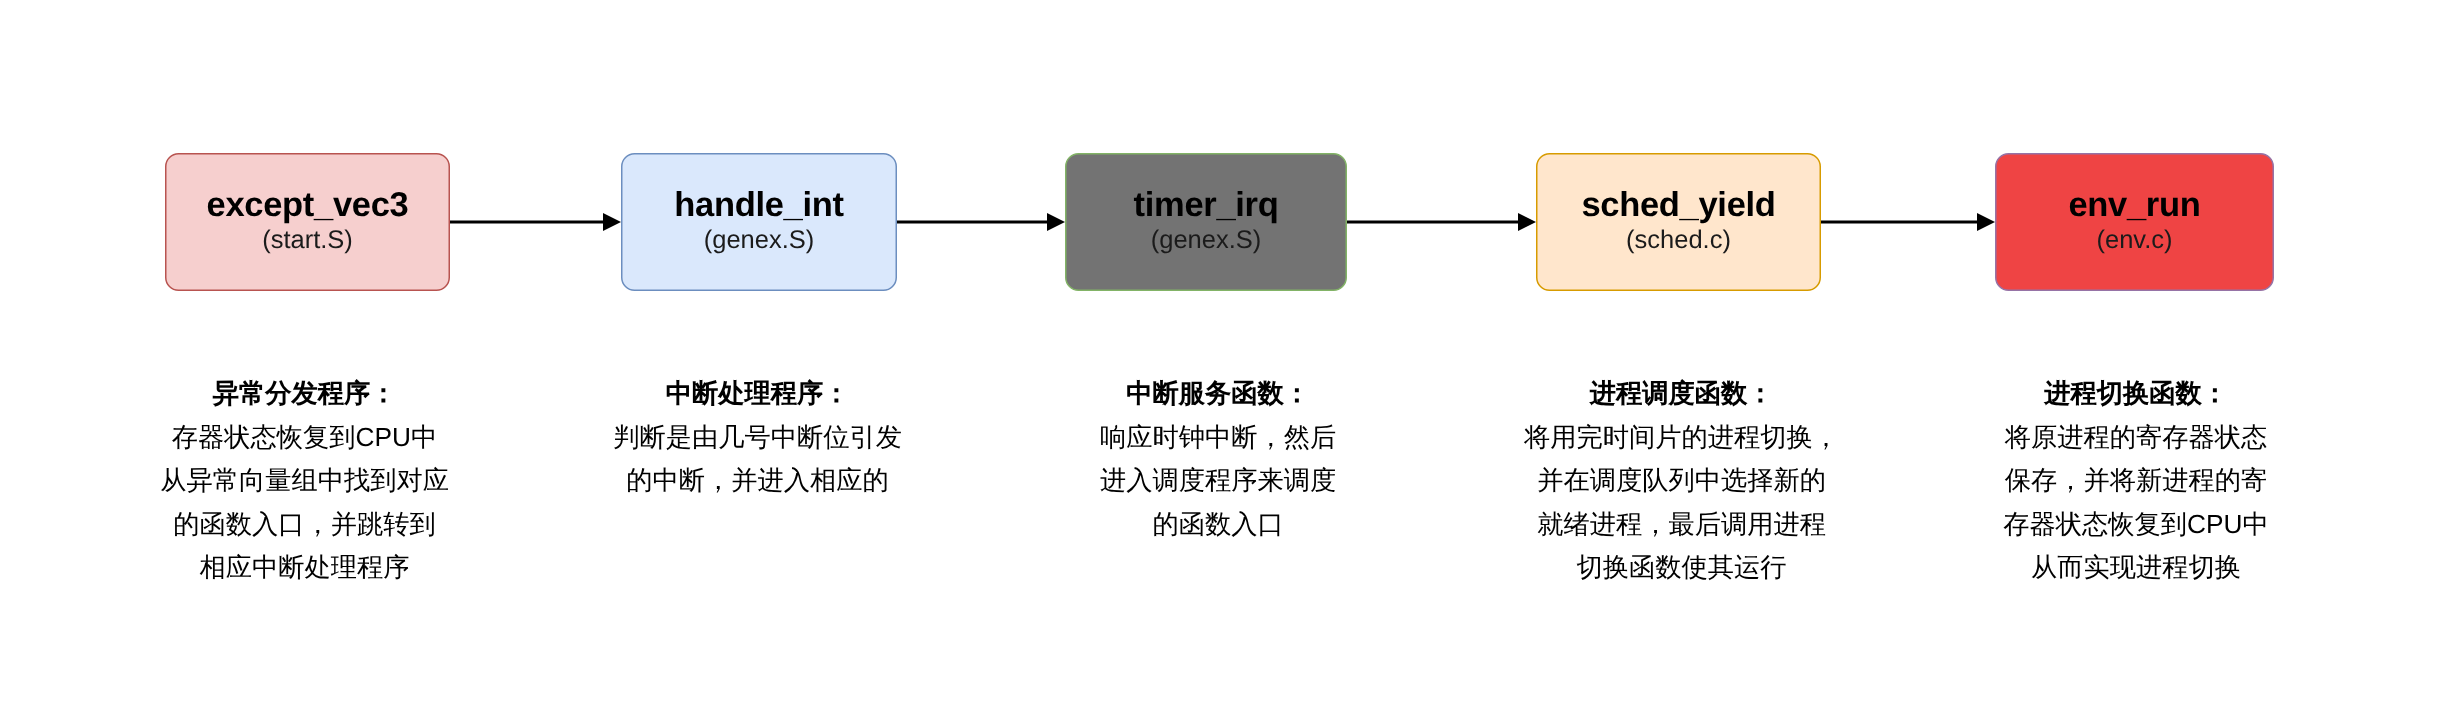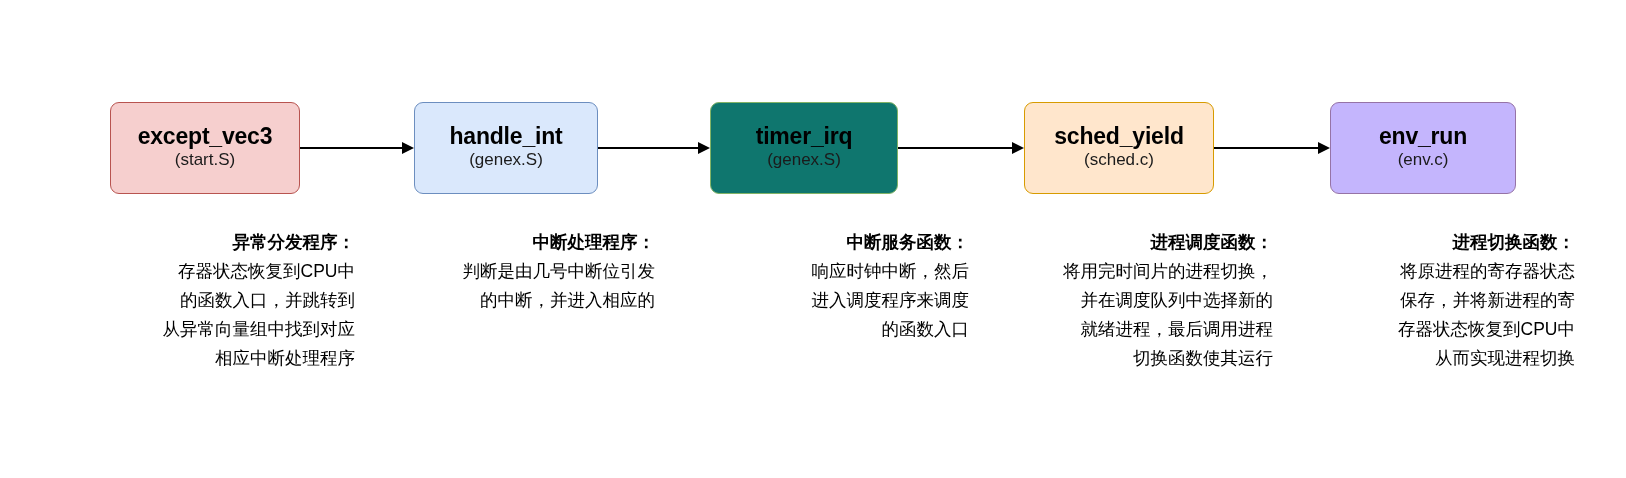--- a/index.html
+++ b/index.html
@@ -115,24 +115,25 @@
     left: 0;
     top: 228px;
     width: 1626px;
     display: flex;
     flex-direction: row;
     align-items: flex-start;
     justify-content: center;
   }
   .caption {
     flex: 0 0 auto;
-    text-align: right;
+    text-align: center;
     font-size: 17.5px;
     line-height: 29px;
     color: #000000;
+    margin-top: 20px;
   }
   .caption .title {
     font-weight: bold;
     display: block;
     white-space: nowrap;
   }
   .caption .line {
     display: block;
     white-space: nowrap;
   }
@@ -162,54 +163,54 @@
     <div class="node n-blue w2" style="background: rgb(218, 232, 252); border-color: rgb(108, 142, 191);">
       <span class="fn">handle_int</span>
       <span class="file">(genex.S)</span>
     </div>
 
     <span class="arrow a2">
       <span class="shaft"></span>
       <span class="head"></span>
     </span>
 
-    <div class="node n-green w3" style="background: #0f766e; border-color: rgb(130, 179, 102);">
+    <div class="node n-green w3" style="background: #737373; border-color: rgb(130, 179, 102);">
       <span class="fn">timer_irq</span>
       <span class="file">(genex.S)</span>
     </div>
 
     <span class="arrow a3">
       <span class="shaft"></span>
       <span class="head"></span>
     </span>
 
     <div class="node n-orange w4" style="background: rgb(255, 230, 204); border-color: rgb(215, 155, 0);">
       <span class="fn">sched_yield</span>
       <span class="file">(sched.c)</span>
     </div>
 
     <span class="arrow a4">
       <span class="shaft"></span>
       <span class="head"></span>
     </span>
 
-    <div class="node n-purple w5" style="background: #c4b5fd; border-color: rgb(150, 115, 166);">
+    <div class="node n-purple w5" style="background: #ef4444; border-color: rgb(150, 115, 166);">
       <span class="fn">env_run</span>
       <span class="file">(env.c)</span>
     </div>
 
   </div>
 
   <div class="caption-row">
 
     <div class="caption c1">
       <span class="title">异常分发程序：</span>
       <span class="line">存器状态恢复到CPU中</span>
+      <span class="line">从异常向量组中找到对应</span>
       <span class="line">的函数入口，并跳转到</span>
-      <span class="line">从异常向量组中找到对应</span>
       <span class="line">相应中断处理程序</span>
     </div>
 
     <div class="caption c2">
       <span class="title">中断处理程序：</span>
       <span class="line">判断是由几号中断位引发</span>
       <span class="line">的中断，并进入相应的</span>
     </div>
 
     <div class="caption c3">

